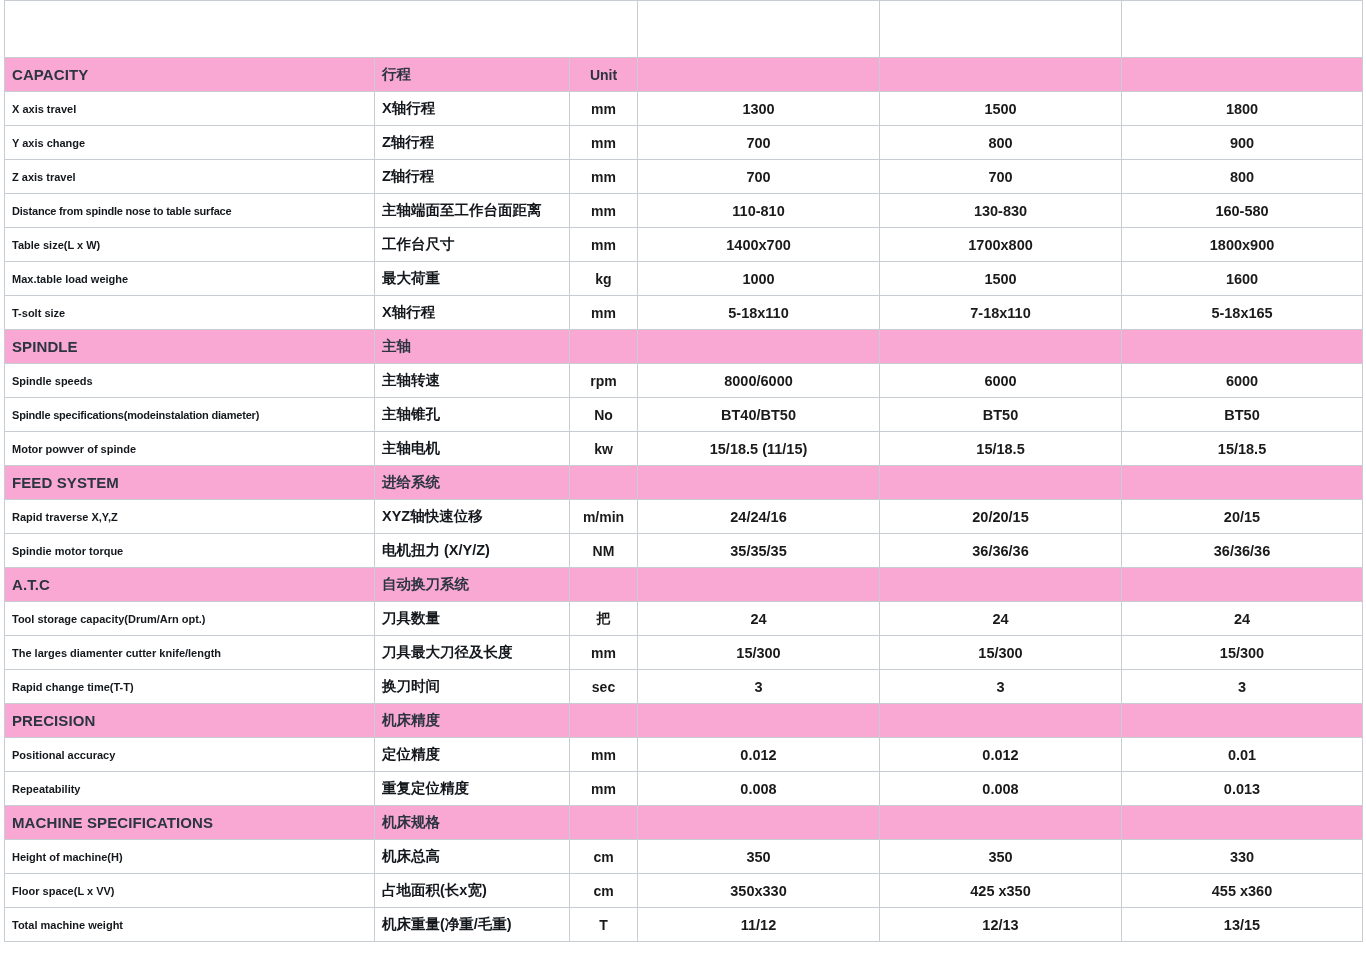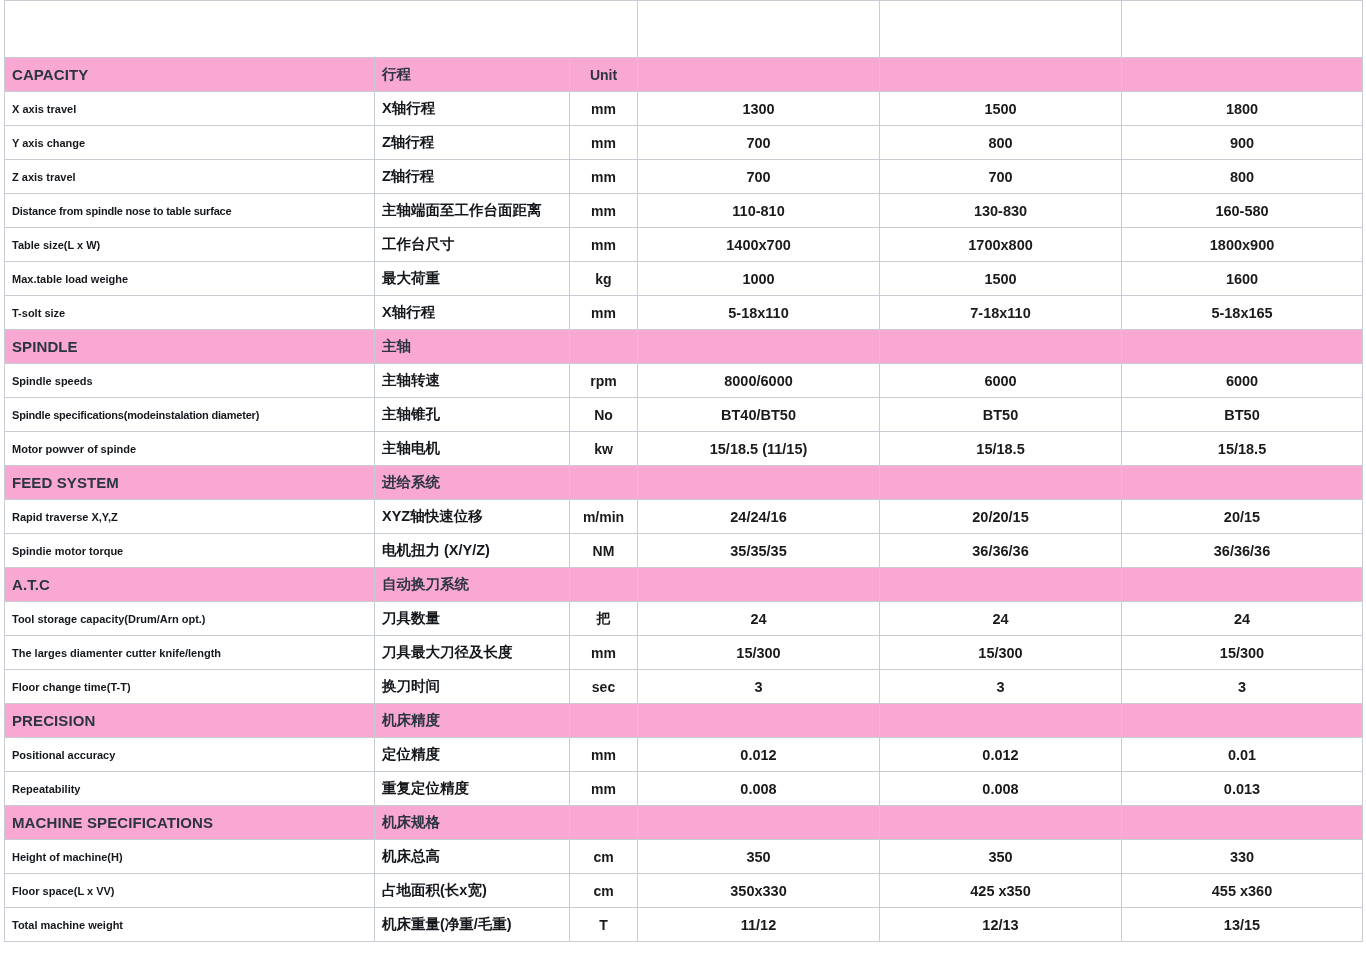--- a/index.html
+++ b/index.html
@@ -284,21 +284,21 @@
       </tr>
       <tr class="data-row">
         <td class="c-en">The larges diamenter cutter knife/length</td>
         <td class="c-cn">刀具最大刀径及长度</td>
         <td class="c-unit">mm</td>
         <td class="c-val">15/300</td>
         <td class="c-val">15/300</td>
         <td class="c-val">15/300</td>
       </tr>
       <tr class="data-row">
-        <td class="c-en">Floor change time(T-T)</td>
+        <td class="c-en">Rapid change time(T-T)</td>
         <td class="c-cn">换刀时间</td>
         <td class="c-unit">sec</td>
         <td class="c-val">3</td>
         <td class="c-val">3</td>
         <td class="c-val">3</td>
       </tr>
       <tr class="section">
         <td class="c-en">PRECISION</td>
         <td class="c-cn">机床精度</td>
         <td class="c-unit"></td>

